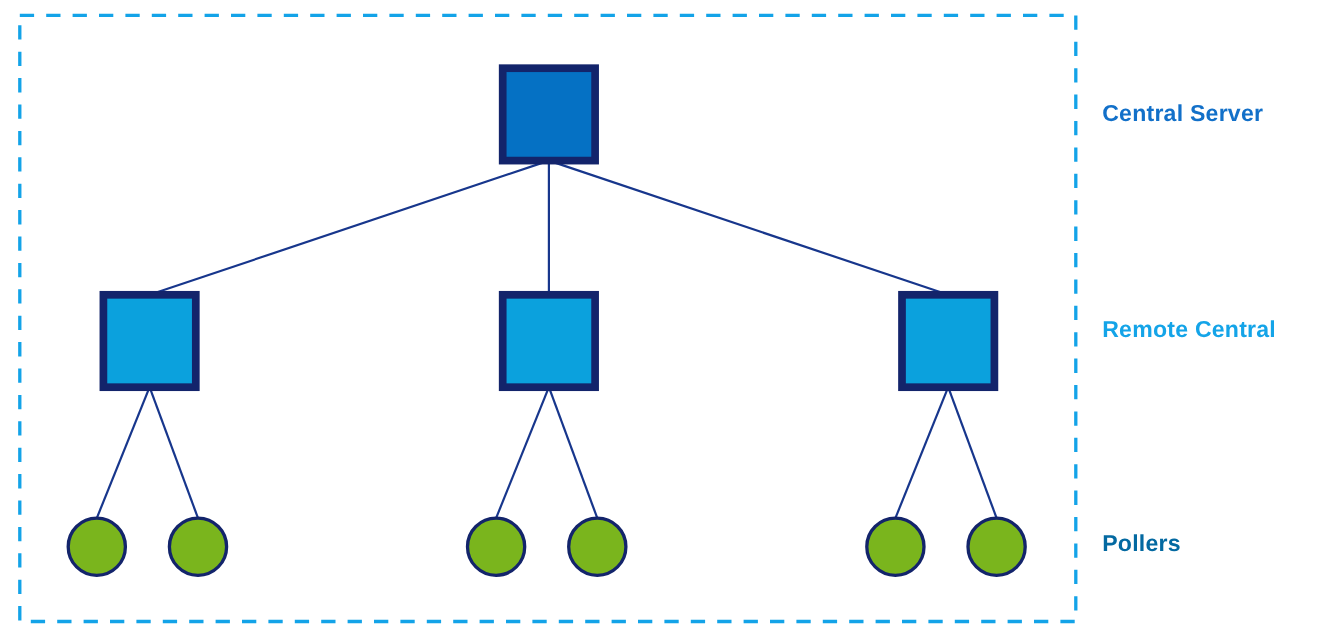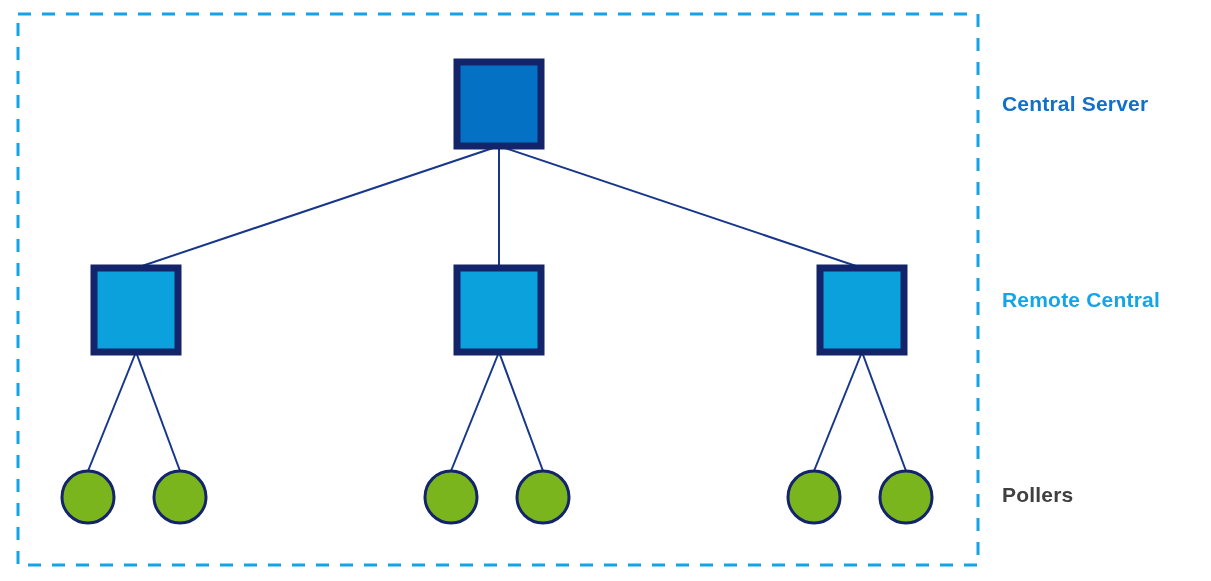--- a/index.html
+++ b/index.html
@@ -64,16 +64,16 @@
         <circle cx="451" cy="497" r="26" fill="#7ab51d" stroke="#13246b" stroke-width="3"></circle>
         <circle cx="543" cy="497" r="26" fill="#7ab51d" stroke="#13246b" stroke-width="3"></circle>
         <circle cx="814" cy="497" r="26" fill="#7ab51d" stroke="#13246b" stroke-width="3"></circle>
         <circle cx="906" cy="497" r="26" fill="#7ab51d" stroke="#13246b" stroke-width="3"></circle>
       </g>
   </svg>
 
   <div id="labels-layer">
       <div class="tier-label" style="left: 1002px; top: 93px; color: rgb(18, 112, 201);">Central Server</div>
       <div class="tier-label" style="left: 1002px; top: 289px; color: rgb(20, 164, 232);">Remote Central</div>
-      <div class="tier-label" style="left: 1002px; top: 484px; color: #404040;">Pollers</div>
+      <div class="tier-label" style="left: 1002px; top: 484px; color: #0369a1;">Pollers</div>
     </div>
 
 </div>
 
 </body></html>

